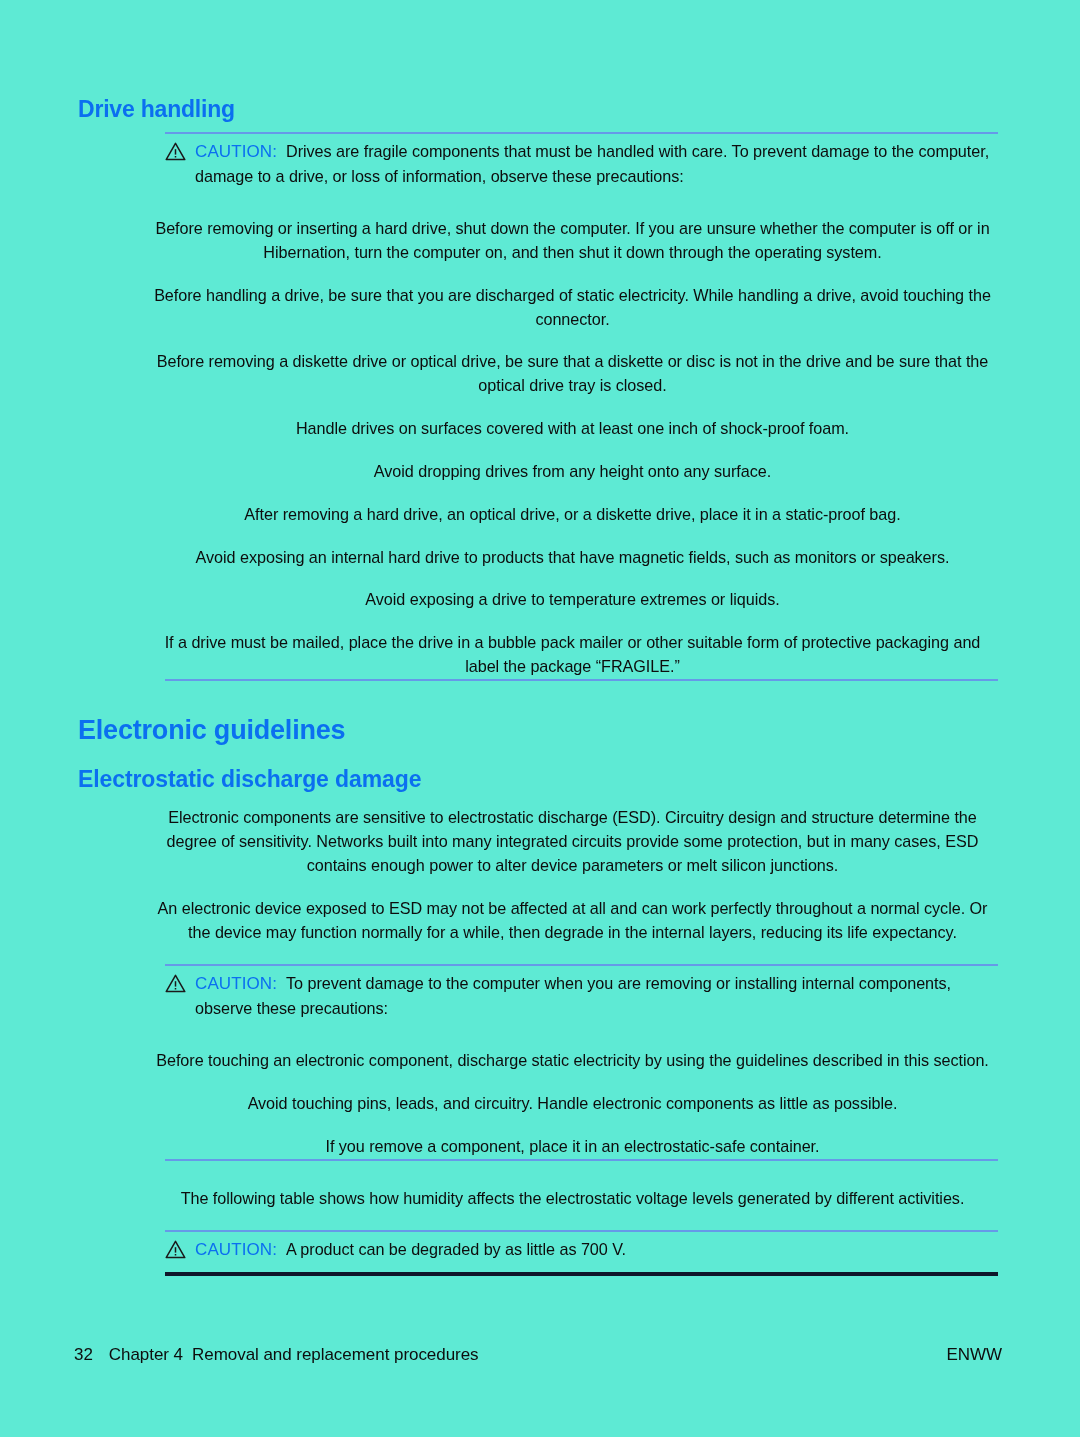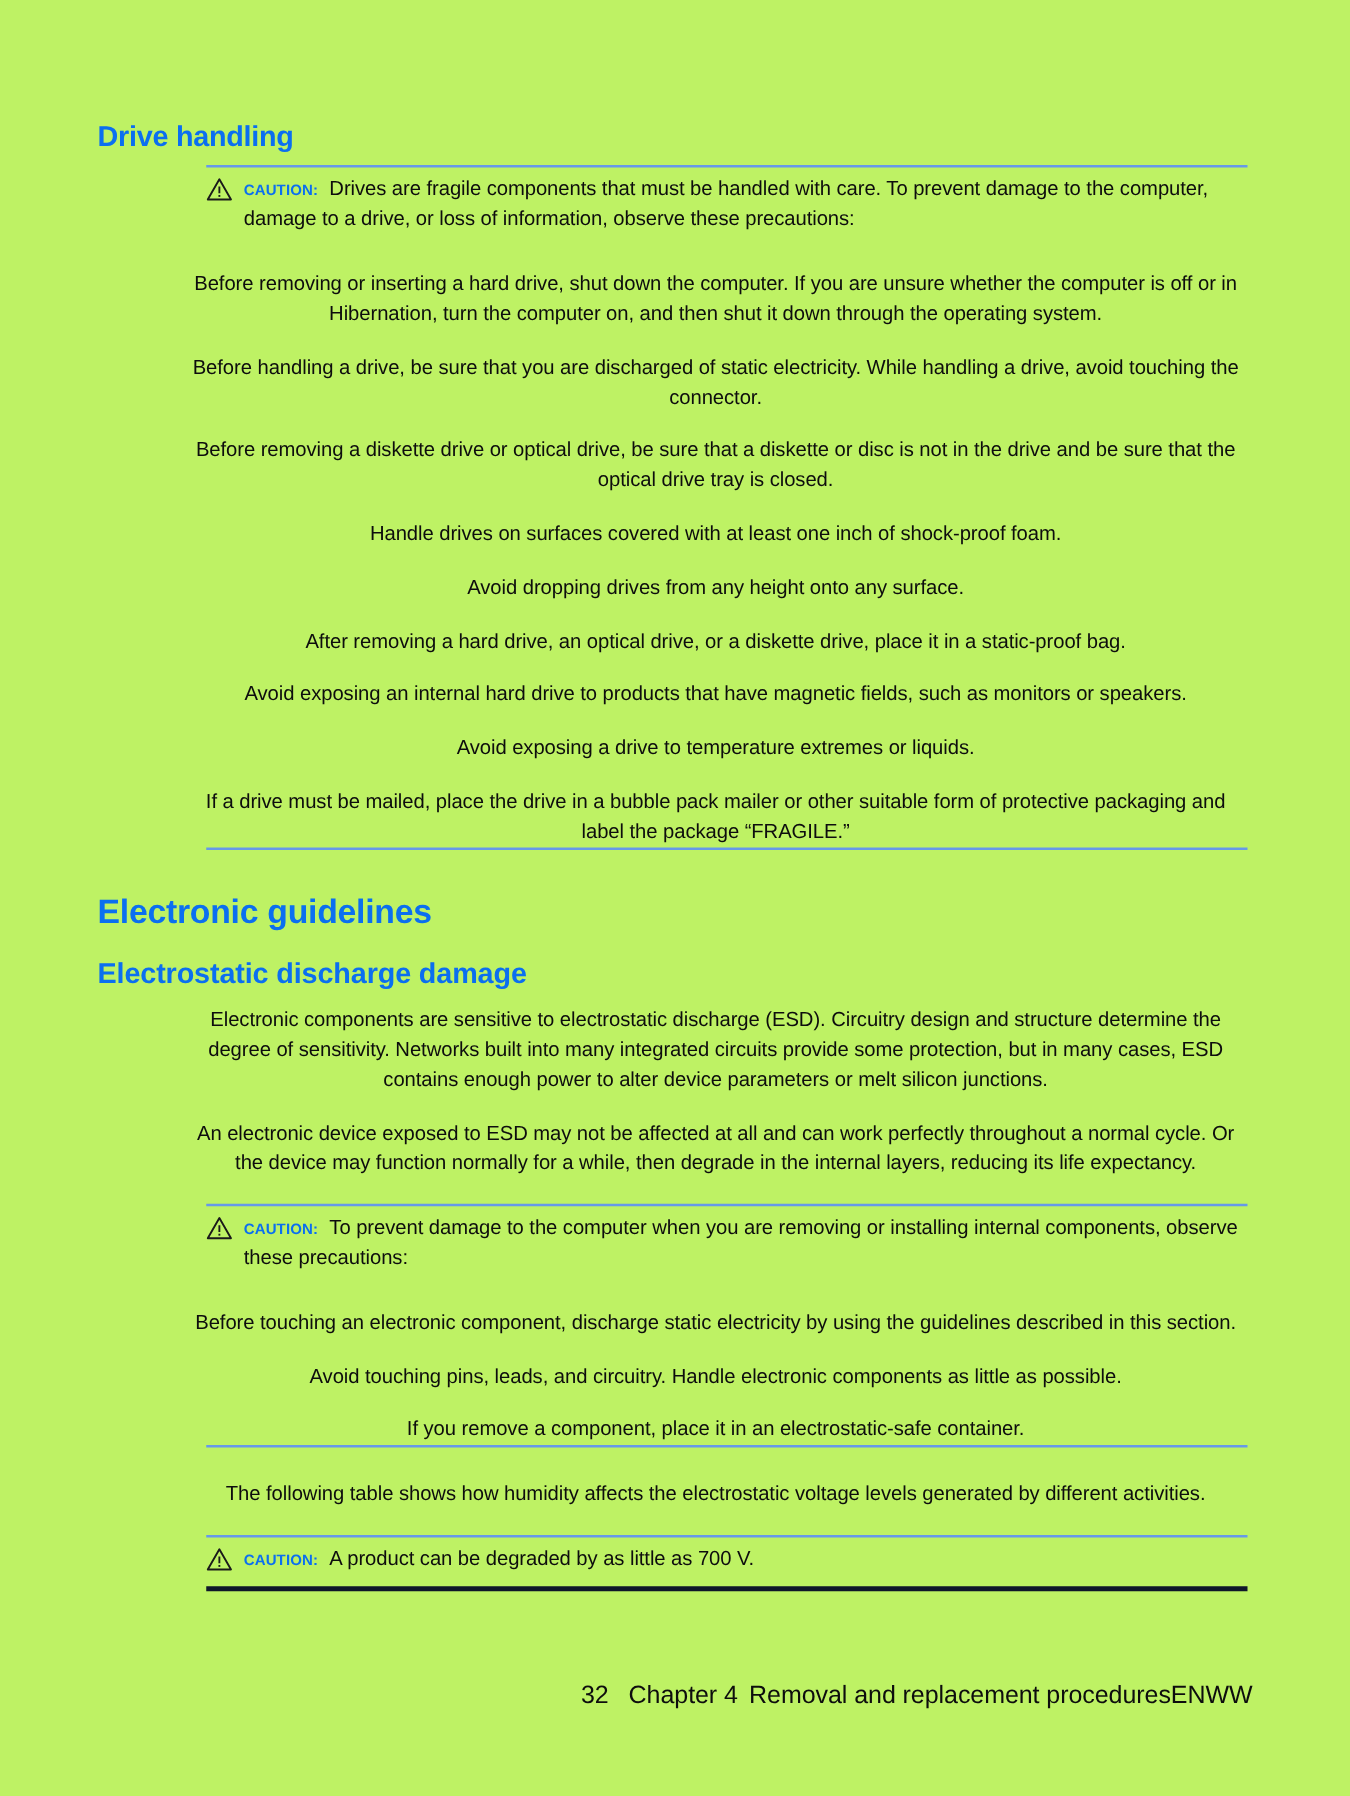--- a/index.html
+++ b/index.html
@@ -8,21 +8,21 @@
     background: #ffffff;
   }
   body {
     font-family: "Liberation Sans", sans-serif;
     color: #000000;
   }
   .page {
     position: relative;
     width: 1080px;
     height: 1437px;
-    background: #bef264;
+    background: #5eead4;
     overflow: hidden;
     box-sizing: border-box;
   }
 
   
   .content {
     position: absolute;
     left: 78px;
     top: 96px;
     width: 920px;
@@ -86,47 +86,47 @@
   }
   .tri-icon {
     position: absolute;
     left: 0px;
     top: 2px;
     width: 21px;
     height: 19px;
   }
   .caution-label {
     color: #0b6ff0;
-    font-weight: bold;
-    font-size: 12px;
+    font-weight: normal;
+    font-size: 17px;
     letter-spacing: 0.1px;
   }
   .caution-gap { display: inline-block; width: 9px; }
 
   
   .rule-close {
     margin-left: 87px;
     border-bottom: 2px solid #6699e8;
     height: 0;
   }
 
   .spacer-20 { height: 20px; }
   .spacer-26 { height: 26px; }
   .spacer-34 { height: 34px; }
 
   
   .footer {
     position: absolute;
-    left: 90px;
+    left: 74px;
     right: 78px;
     top: 1345px;
     display: flex;
-    justify-content: flex-end;
+    justify-content: space-between;
     align-items: baseline;
-    font-size: 20px;
+    font-size: 17px;
     color: #0d0d0d;
     letter-spacing: -0.05px;
   }
   .footer-left { white-space: pre; }
   .footer-pageno { margin-right: 16px; }
   .footer-chapter { margin-right: 9px; }
 </style>
 </head>
 <body>
 

